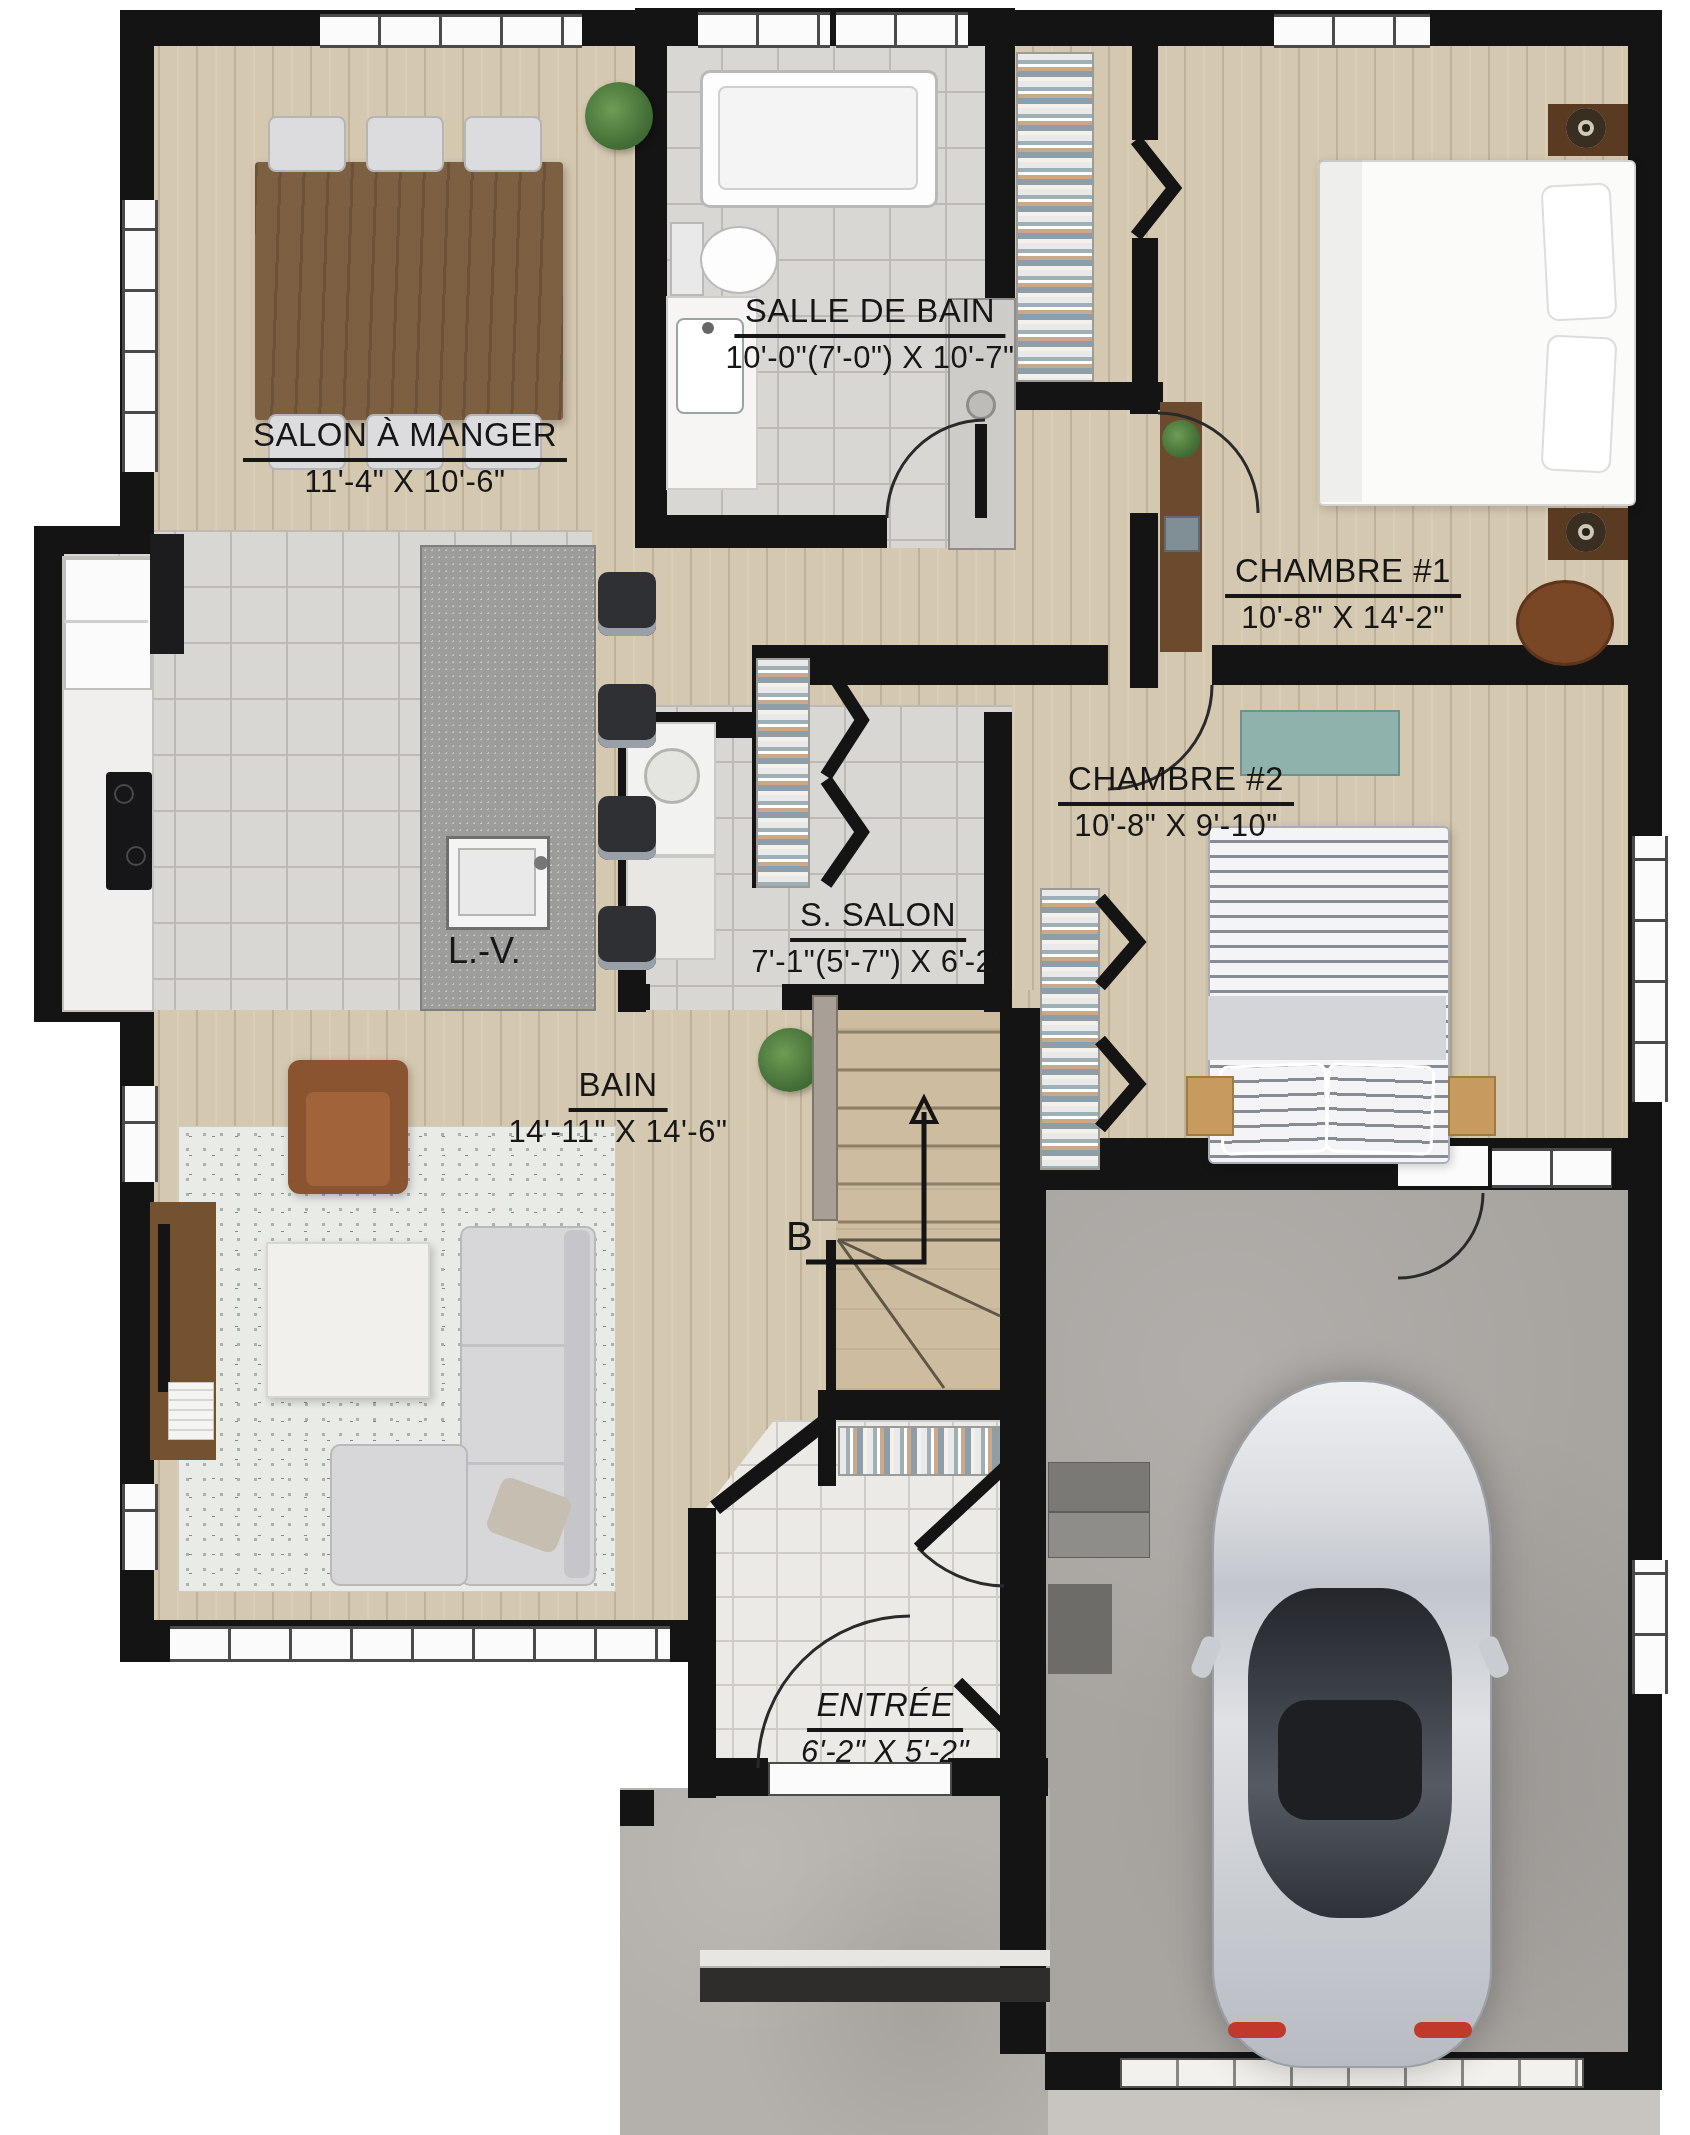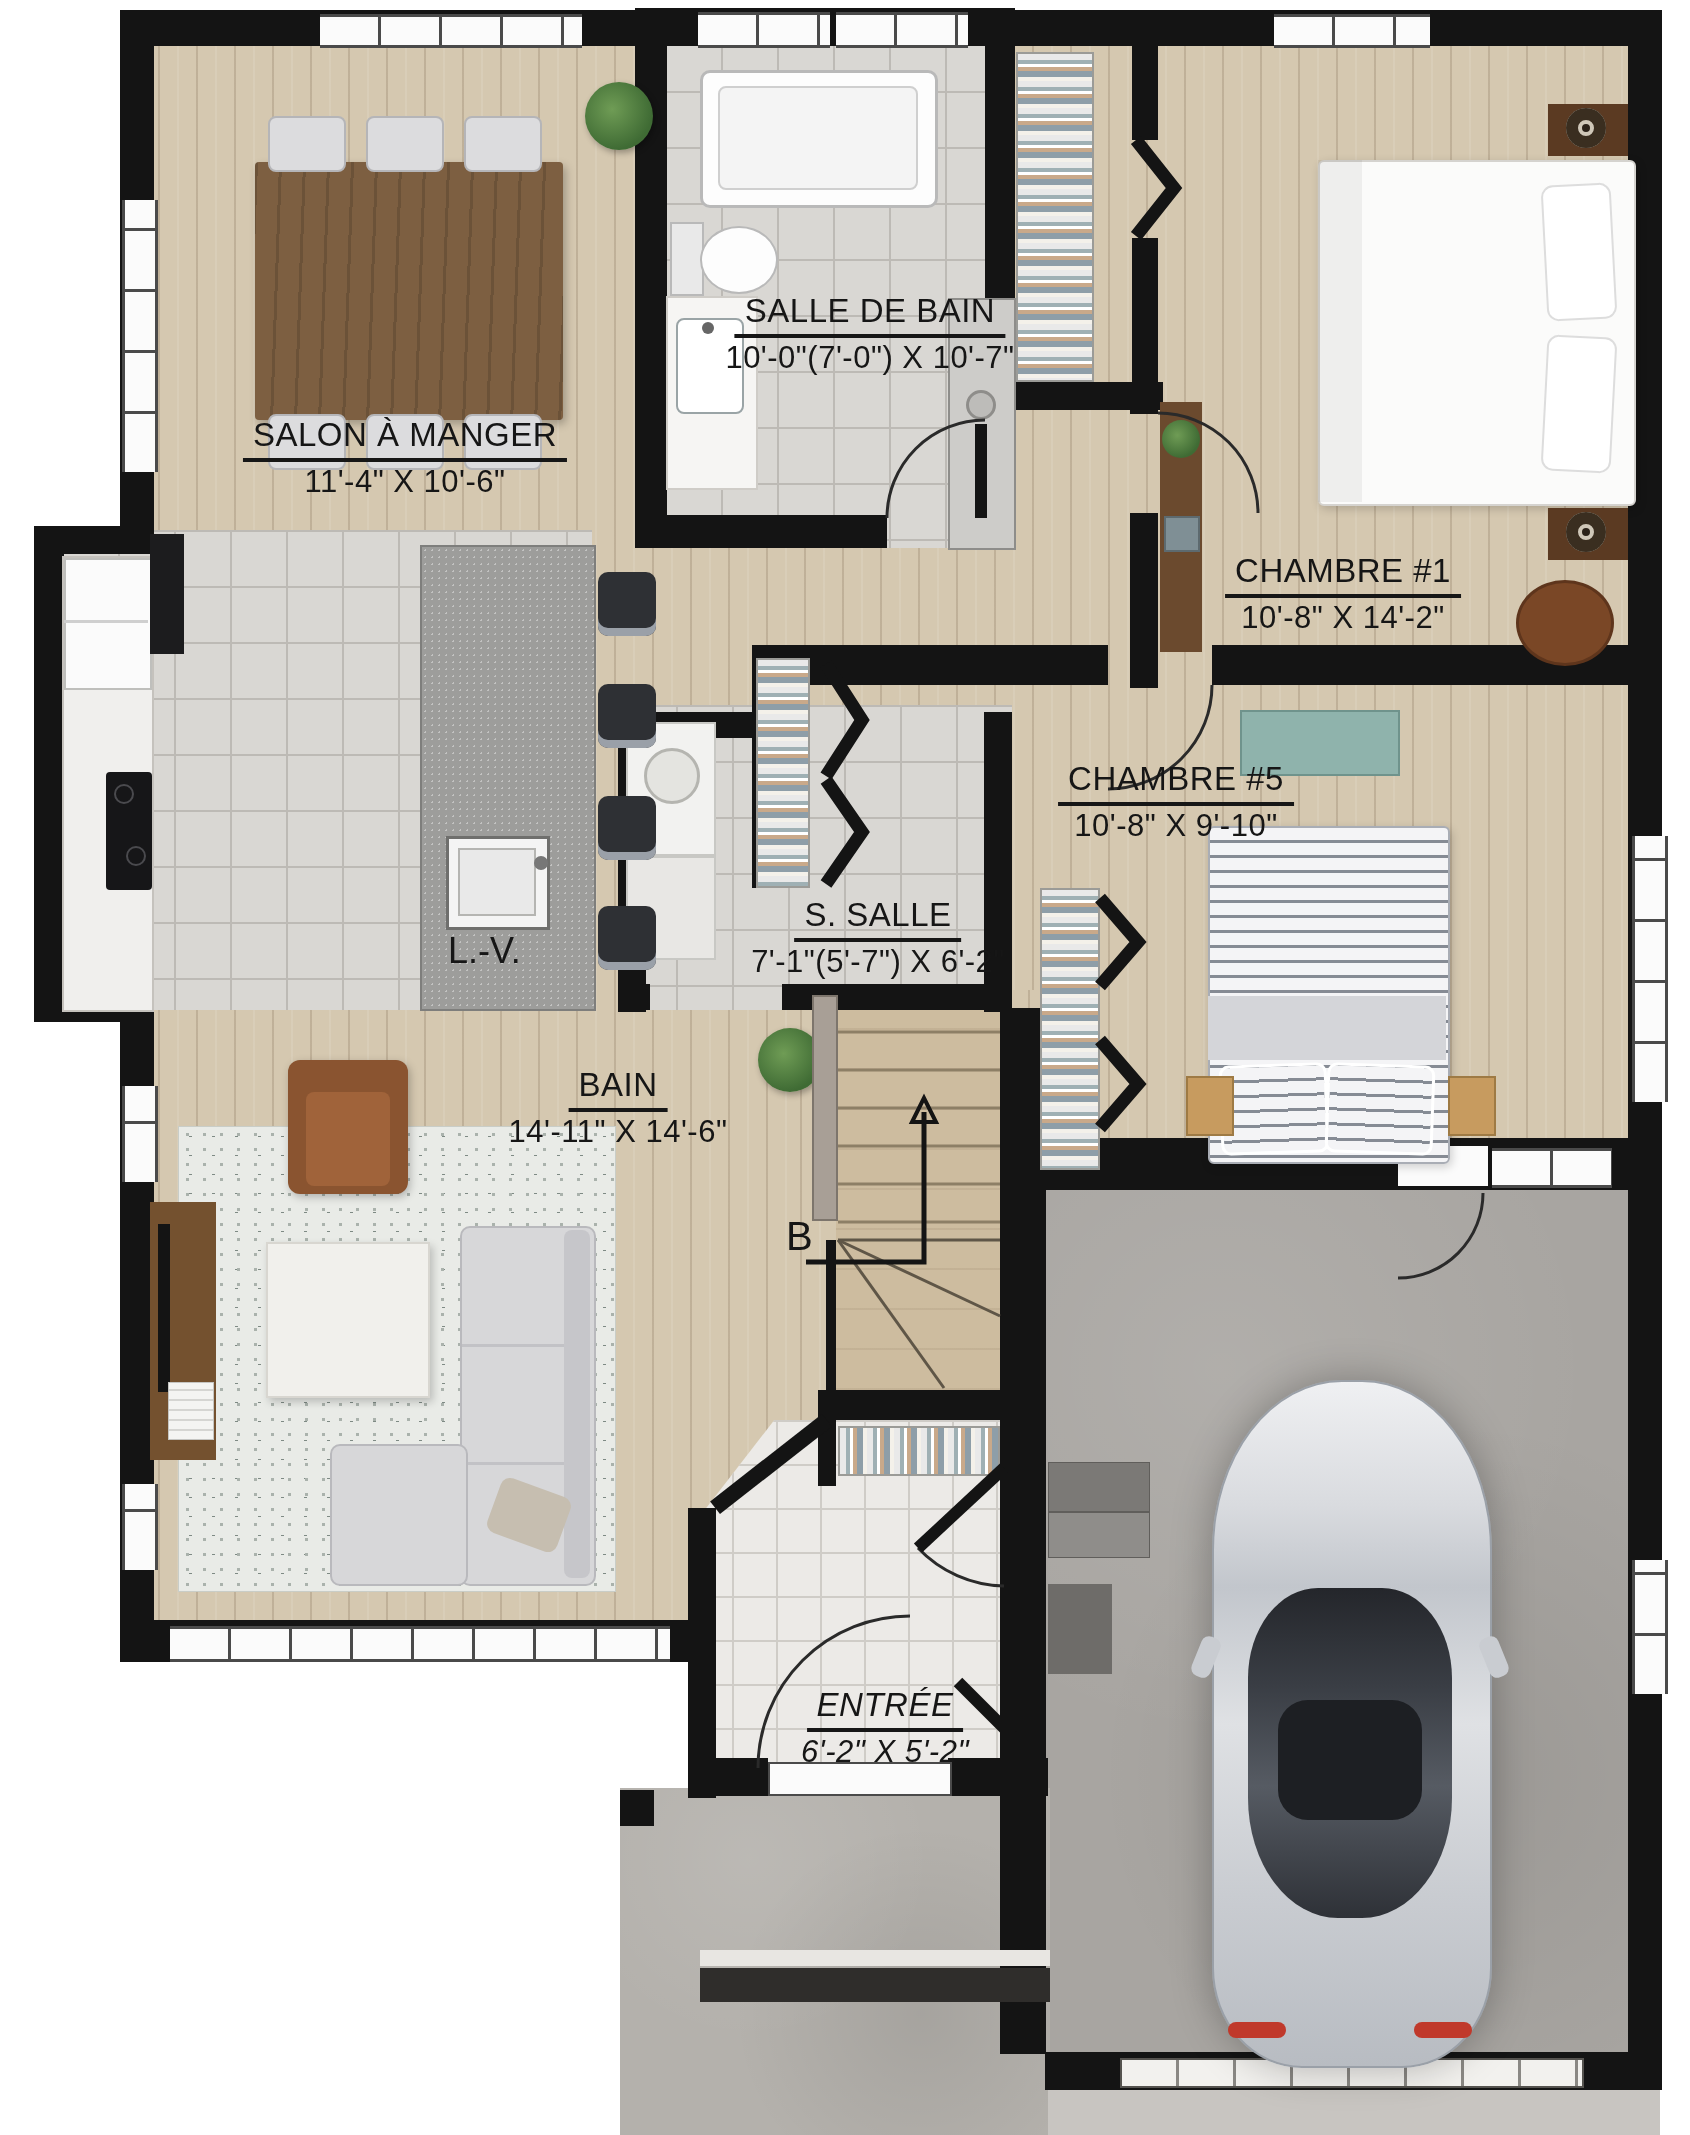--- a/index.html
+++ b/index.html
@@ -267,25 +267,25 @@
   </div>
   <div class="room-label" style="left:838px;top:292px;margin-left:32px;">
     <span class="t">SALLE DE BAIN</span>
     <span class="d">10'-0"(7'-0") X 10'-7"</span>
   </div>
   <div class="room-label" style="left:1343px;top:552px;">
     <span class="t">CHAMBRE #1</span>
     <span class="d">10'-8" X 14'-2"</span>
   </div>
   <div class="room-label" style="left:1176px;top:760px;">
-    <span class="t">CHAMBRE #5</span>
+    <span class="t">CHAMBRE #2</span>
     <span class="d">10'-8" X 9'-10"</span>
   </div>
   <div class="room-label" style="left:878px;top:896px;">
-    <span class="t">S. SALLE</span>
+    <span class="t">S. SALON</span>
     <span class="d">7'-1"(5'-7") X 6'-2"</span>
   </div>
   <div class="room-label" style="left:618px;top:1066px;">
     <span class="t">BAIN</span>
     <span class="d">14'-11" X 14'-6"</span>
   </div>
   <div class="room-label" style="left:885px;top:1686px;font-style:italic;">
     <span class="t">ENTRÉE</span>
     <span class="d">6'-2" X 5'-2"</span>
   </div>

